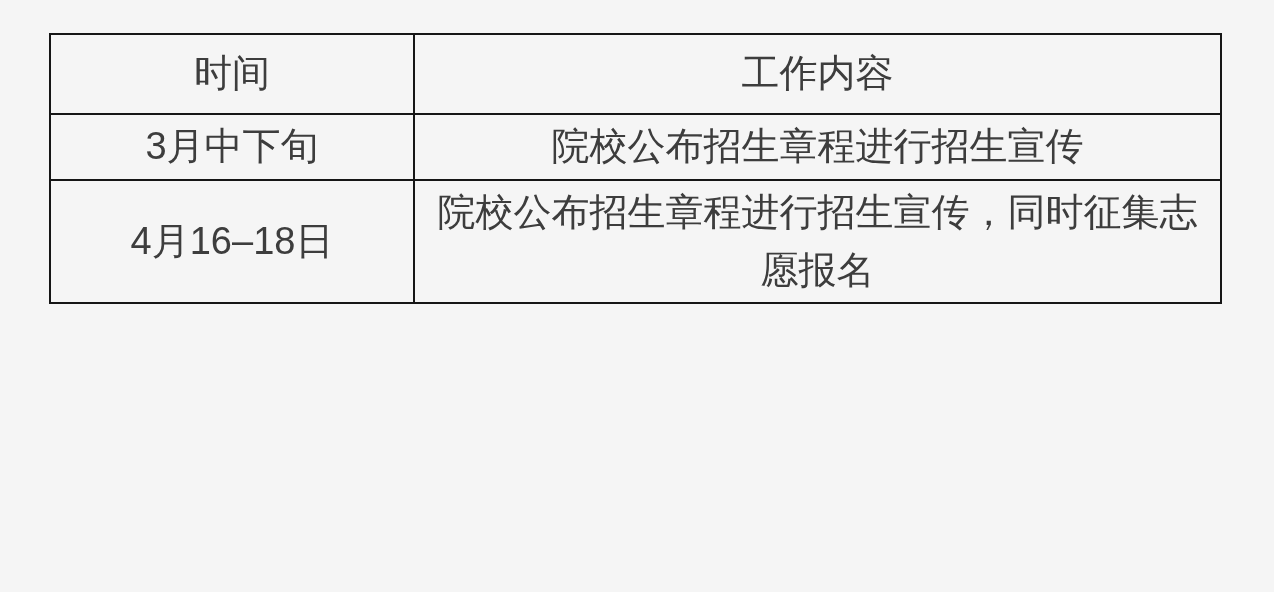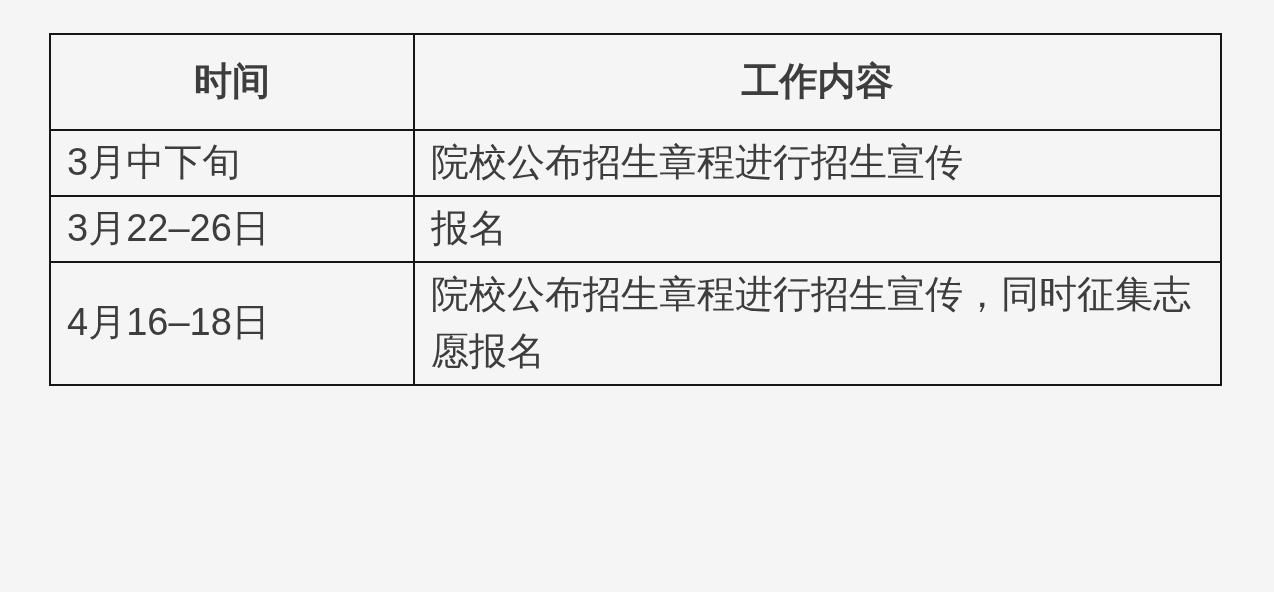--- a/index.html
+++ b/index.html
@@ -25,28 +25,28 @@
     table-layout: fixed;
   }
   .schedule-table th,
   .schedule-table td {
     border: 2px solid var(--border);
     font-size: 38px;
     line-height: 1.52;
     vertical-align: middle;
   }
   .schedule-table th {
-    height: 96px;
-    font-weight: bold;
+    height: 80px;
+    font-weight: normal;
     text-align: center;
     padding: 0 10px;
   }
   .schedule-table td {
     height: 63px;
-    text-align: left;
+    text-align: center;
     padding: 3px 16px;
     font-weight: normal;
   }
   .col-time { width: 364px; }
   .col-content { width: 807px; }
 </style>
 </head>
 <body>
 
 <table class="schedule-table">
@@ -59,21 +59,17 @@
       <th>时间</th>
       <th>工作内容</th>
     </tr>
   </thead>
   <tbody>
     <tr>
       <td>3月中下旬</td>
       <td>院校公布招生章程进行招生宣传</td>
     </tr>
     <tr>
-      <td>3月22–26日</td>
-      <td>报名</td>
-    </tr>
-    <tr>
       <td>4月16–18日</td>
       <td>院校公布招生章程进行招生宣传，同时征集志愿报名</td>
     </tr>
   </tbody>
 </table>
 
 </body></html>

